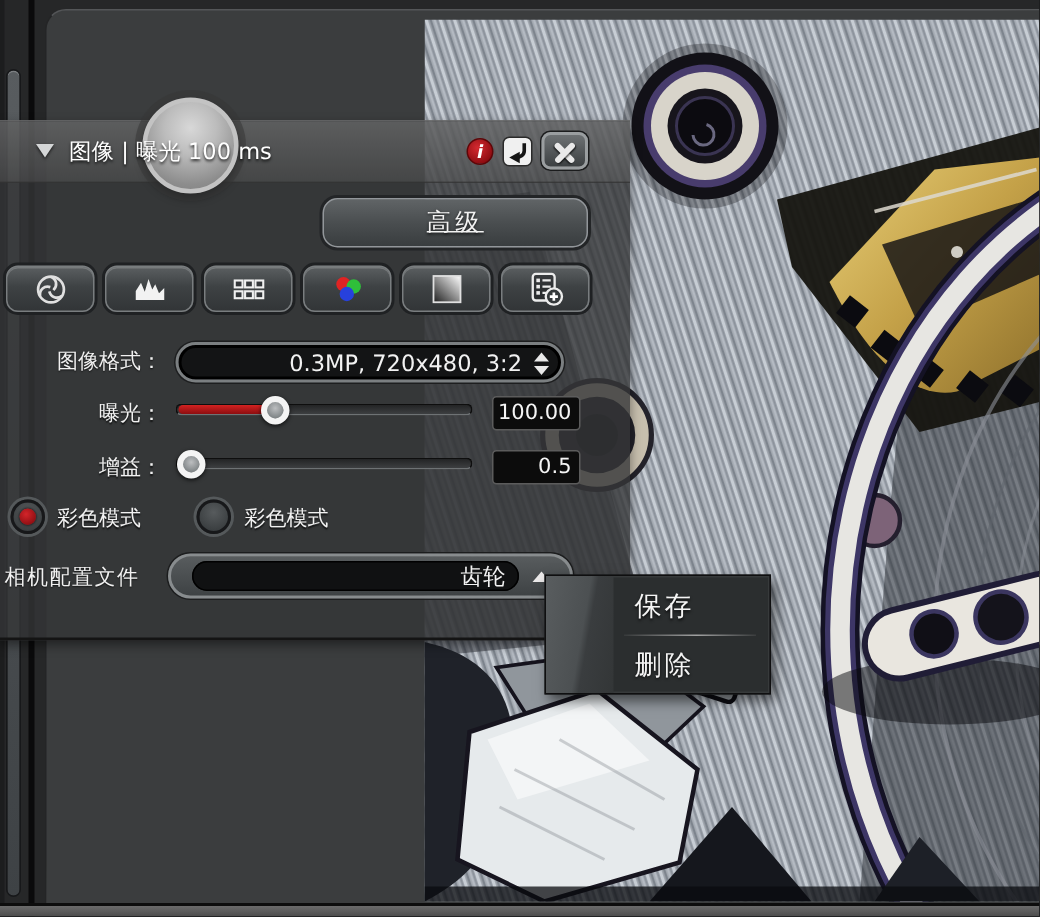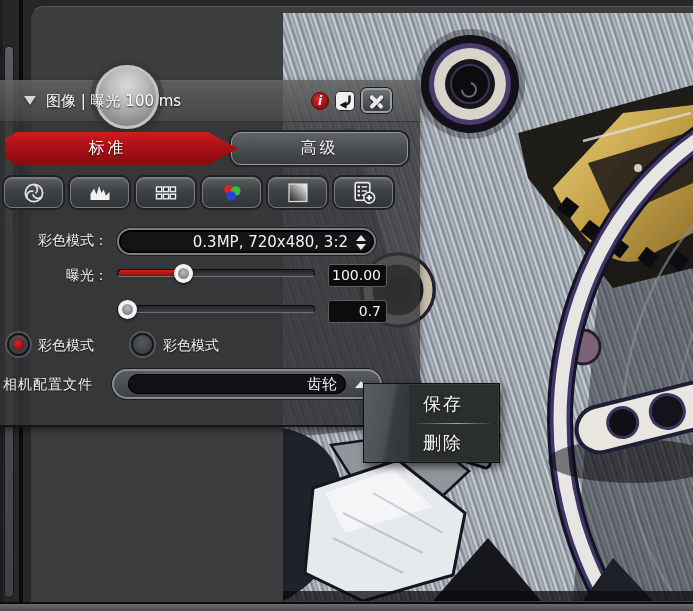--- a/index.html
+++ b/index.html
@@ -51,25 +51,25 @@
   .close-btn i{ transform:rotate(45deg);} .close-btn b{ transform:rotate(-45deg);}
 
   
   .tab-red{ position:absolute; left:5px; top:51px; width:233px; height:33px; z-index:2; cursor:pointer;
     background:linear-gradient(#d01c21 0%, #aa1015 45%, #860b0f 100%);
     clip-path:polygon(5% 0, 87% 0, 100% 50%, 87% 100%, 5% 100%, 0 78%, 0 22%);
     filter:drop-shadow(0 0 1.5px rgba(0,0,0,.95));
     display:flex; align-items:center;}
   .tab-red span{ width:205px; text-align:center; color:#fff; font-size:16px;
     text-shadow:0 1px 2px rgba(0,0,0,.75); letter-spacing:3px;}
-  .tab-gray{ position:absolute; left:231px; top:51px; width:177px; height:33px; z-index:1; cursor:pointer;
+  .tab-gray{ position:absolute; left:215px; top:51px; width:177px; height:33px; z-index:1; cursor:pointer;
     background:linear-gradient(#606466 0%, #4a4e50 50%, #393d3f 100%);
     border:1px solid #92969a; border-radius:10px; box-shadow:0 0 0 2px #232527;
     display:flex; align-items:center; justify-content:center;
-    color:#f2f2f2; font-size:16px; letter-spacing:3px; text-shadow:0 1px 2px rgba(0,0,0,.75);}
+    color:#f2f2f2; font-size:16px; letter-spacing:3px; text-shadow:0 1px 2px rgba(0,0,0,.75);text-decoration:underline;}
 
   
   .tbtn{ position:absolute; top:96px; width:59px; height:31px; cursor:pointer;
     background:linear-gradient(#5b5f61,#3e4244 45%,#323537);
     border:1px solid #797d7f; border-radius:8px;
     box-shadow:0 0 0 2px #1f2123, inset 0 1px 0 rgba(255,255,255,.18);
     display:flex; align-items:center; justify-content:center;}
 
   
   .row-label{ position:absolute; color:#f1f1f1; font-size:14px; text-shadow:0 1px 1px rgba(0,0,0,.7);text-align:right; }
@@ -107,21 +107,21 @@
     box-shadow:0 0 0 1px #1c1d1e;}
   .combo .field{ position:absolute; left:3px; top:3px; bottom:3px; right:34px;
     background:#101112; border-radius:11px; box-shadow:inset 0 0 0 1px #000;
     display:flex; align-items:center; justify-content:flex-end; padding-right:9px;
     color:#f2f2f2; font-size:15px;margin-left:11px;}
   .combo .drop{ position:absolute; right:7px; top:0; bottom:0; width:24px;
     display:flex; align-items:center; justify-content:center;}
   .combo .drop em{ width:0;height:0;border-left:6px solid transparent;border-right:6px solid transparent;border-bottom:7px solid #eceaea;}
 
   
-  .ctx-menu{ position:absolute; left:363px; top:383px; width:137px; height:80px; z-index:8;
+  .ctx-menu{ position:absolute; left:363px; top:383px; width:151px; height:80px; z-index:8;
     background:#2b2e2f; border:1px solid #0f0f10;
     box-shadow:3px 4px 8px rgba(0,0,0,.55), inset 0 0 0 1px rgba(255,255,255,.06);}
   .ctx-gutter{ position:absolute; left:0; top:0; bottom:0; width:45px;
     background:linear-gradient(100deg,#595d5f 0%, #4c5052 52%, #3a3d3f 60%, #333637 100%);}
   .ctx-items{ position:absolute; left:45px; right:0; top:0; bottom:0; }
   .ctx-item{ height:39px; display:flex; align-items:center; padding-left:14px;
     color:#f4f4f4; font-size:18px; letter-spacing:2px; text-shadow:0 1px 2px rgba(0,0,0,.8); cursor:pointer;}
   .ctx-sep{ position:absolute; left:52px; right:9px; top:39px; height:1px;
     background:linear-gradient(90deg, rgba(120,120,120,.15), rgba(190,190,190,.8) 55%, rgba(120,120,120,.2));}
 </style>
@@ -242,23 +242,20 @@
         <rect x="1.5" y="1.5" width="19" height="19" rx="4" fill="#f0f0f0" stroke="#2a2a2a" stroke-width="1"></rect>
         <path d="M15.5 5.5 L15.5 10.5 C15.5 13.5 12.5 15 10 15" fill="none" stroke="#151515" stroke-width="2.4"></path>
         <polygon points="5.5,15 12.5,11.2 12.5,18.8" fill="#151515"></polygon>
       </svg>
       <div class="close-btn">
           <i></i>
           <b></b>
         </div>
     </div>
 
-    <div class="tab-red">
-      <span>标准</span>
-    </div>
     <div class="tab-gray">高级</div>
 
     <div class="tbtn" style="left:4px">
       <svg width="26" height="24" viewBox="0 0 24 24">
         <circle cx="12" cy="12" r="8.6" fill="none" stroke="#e0e0e0" stroke-width="1.8"></circle>
         <g fill="none" stroke="#e0e0e0" stroke-width="1.8">
           <path d="M12 3.6 C15.8 5.2 16.6 9.4 13.6 12.4"></path>
           <path d="M12 3.6 C15.8 5.2 16.6 9.4 13.6 12.4" transform="rotate(120 12 12)"></path>
           <path d="M12 3.6 C15.8 5.2 16.6 9.4 13.6 12.4" transform="rotate(240 12 12)"></path>
         </g>
@@ -313,41 +310,42 @@
             <line x1="10.2" y1="14.6" x2="15.5" y2="14.6"></line>
           </g>
         <circle cx="17.5" cy="17" r="5.2" fill="#34383a" stroke="#ececec" stroke-width="1.5"></circle>
         <g stroke="#ffffff" stroke-width="1.7">
             <line x1="17.5" y1="14.4" x2="17.5" y2="19.6"></line>
             <line x1="14.9" y1="17" x2="20.1" y2="17"></line>
           </g>
       </svg>
     </div>
 
-    <div class="row-label lab-r" style="left:0;top:151px">彩色模式：</div>
+    <div class="row-label lab-r" style="left:0;top:151px">图像格式：</div>
     <div class="format-select">
       <span>0.3MP, 720x480, 3:2</span>
       <span class="spinner">
           <span class="up"></span>
           <span class="dn"></span>
         </span>
     </div>
 
     <div class="row-label lab-r" style="left:0;top:186px">曝光：</div>
     <div class="slider" style="top:188px">
       <div class="fill" style="width: 33%;"></div>
       <div class="handle" style="left: calc(33% - 9px);"></div>
     </div>
     <div class="valbox" style="top:183px">100.00</div>
 
+    <div class="row-label lab-r" style="left:0;top:222px">增益：</div>
     <div class="slider" style="top:224px">
       <div class="fill" style="background:transparent"></div>
       <div class="handle" style="left: calc(3% - 6px);"></div>
     </div>
-    <div class="valbox" style="top:219px">0.7</div>
+    <div class="valbox" style="top:219px">0.5</div>
 
     <div class="radio" style="left:7px;top:252px">
         <div class="dot"></div>
       </div>
     <div class="row-label" style="left:38px;top:256px">彩色模式</div>
     <div class="radio" style="left:131px;top:252px"></div>
     <div class="row-label" style="left:163px;top:256px">彩色模式</div>
 
     <div class="row-label" style="left:3px;top:295px;letter-spacing:1px">相机配置文件</div>
     <div class="combo">

